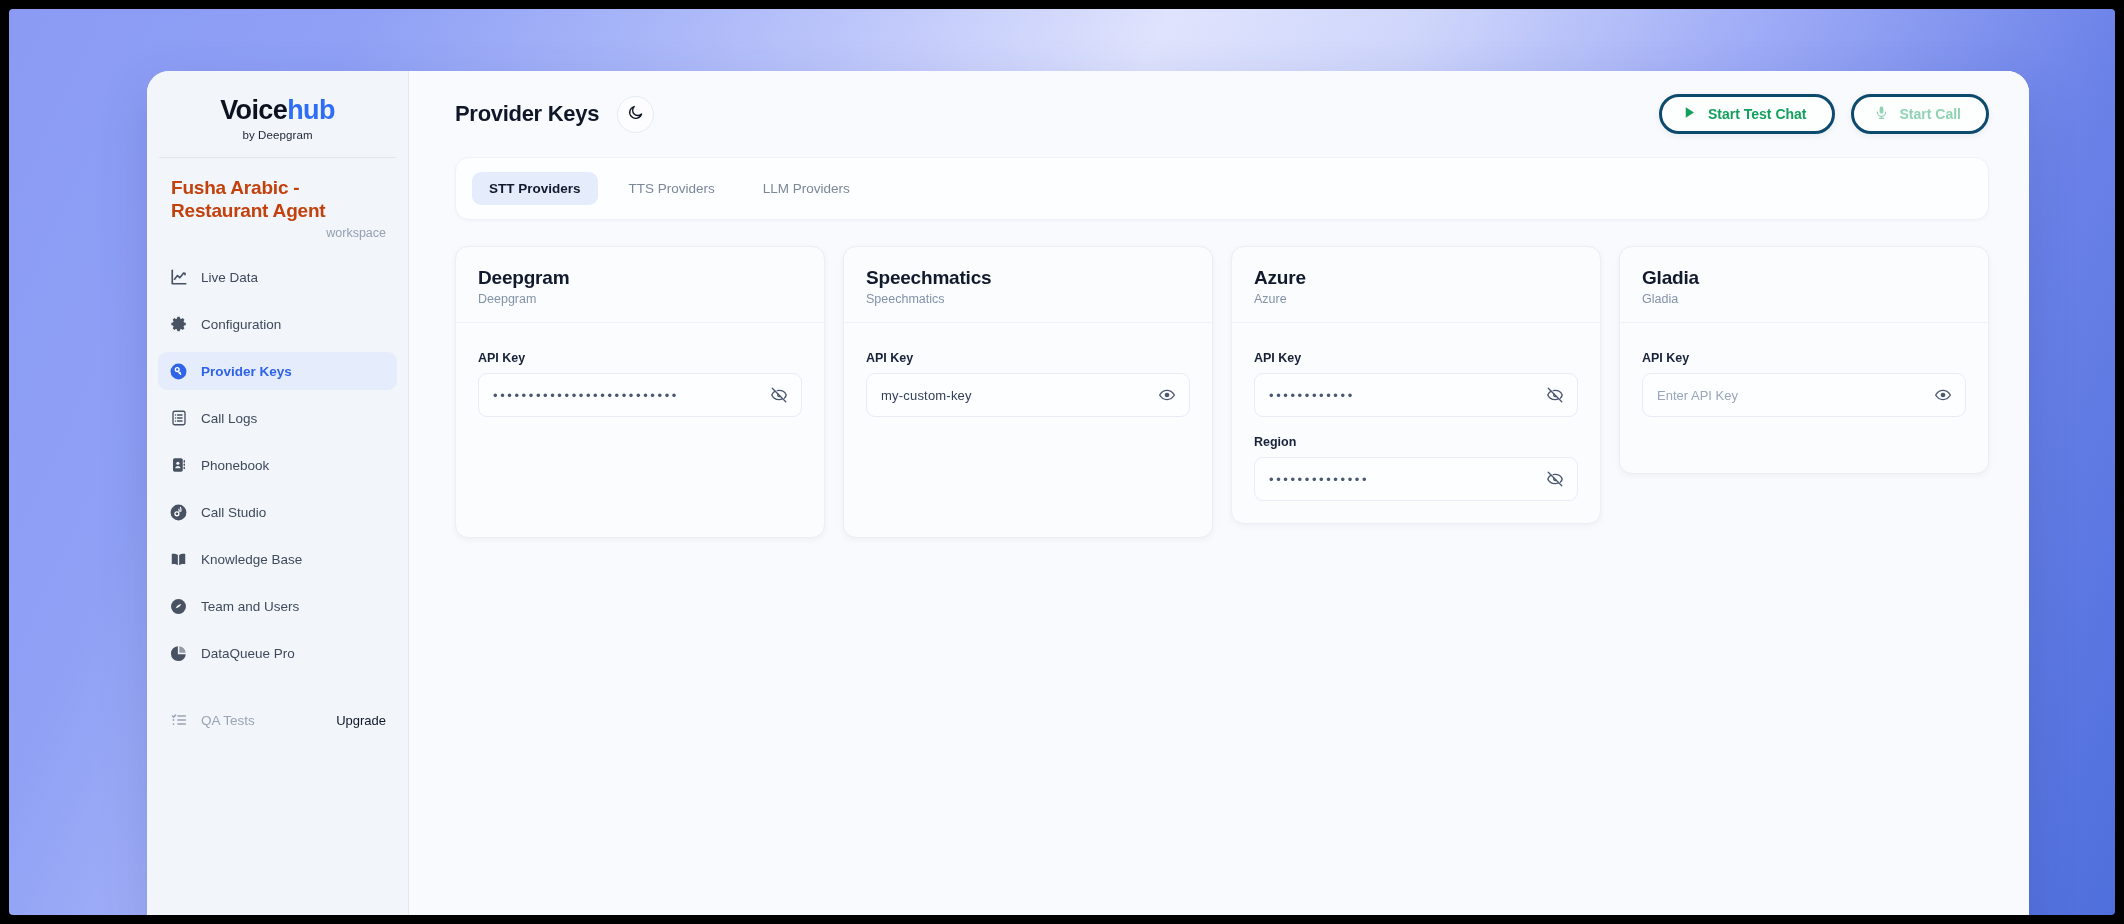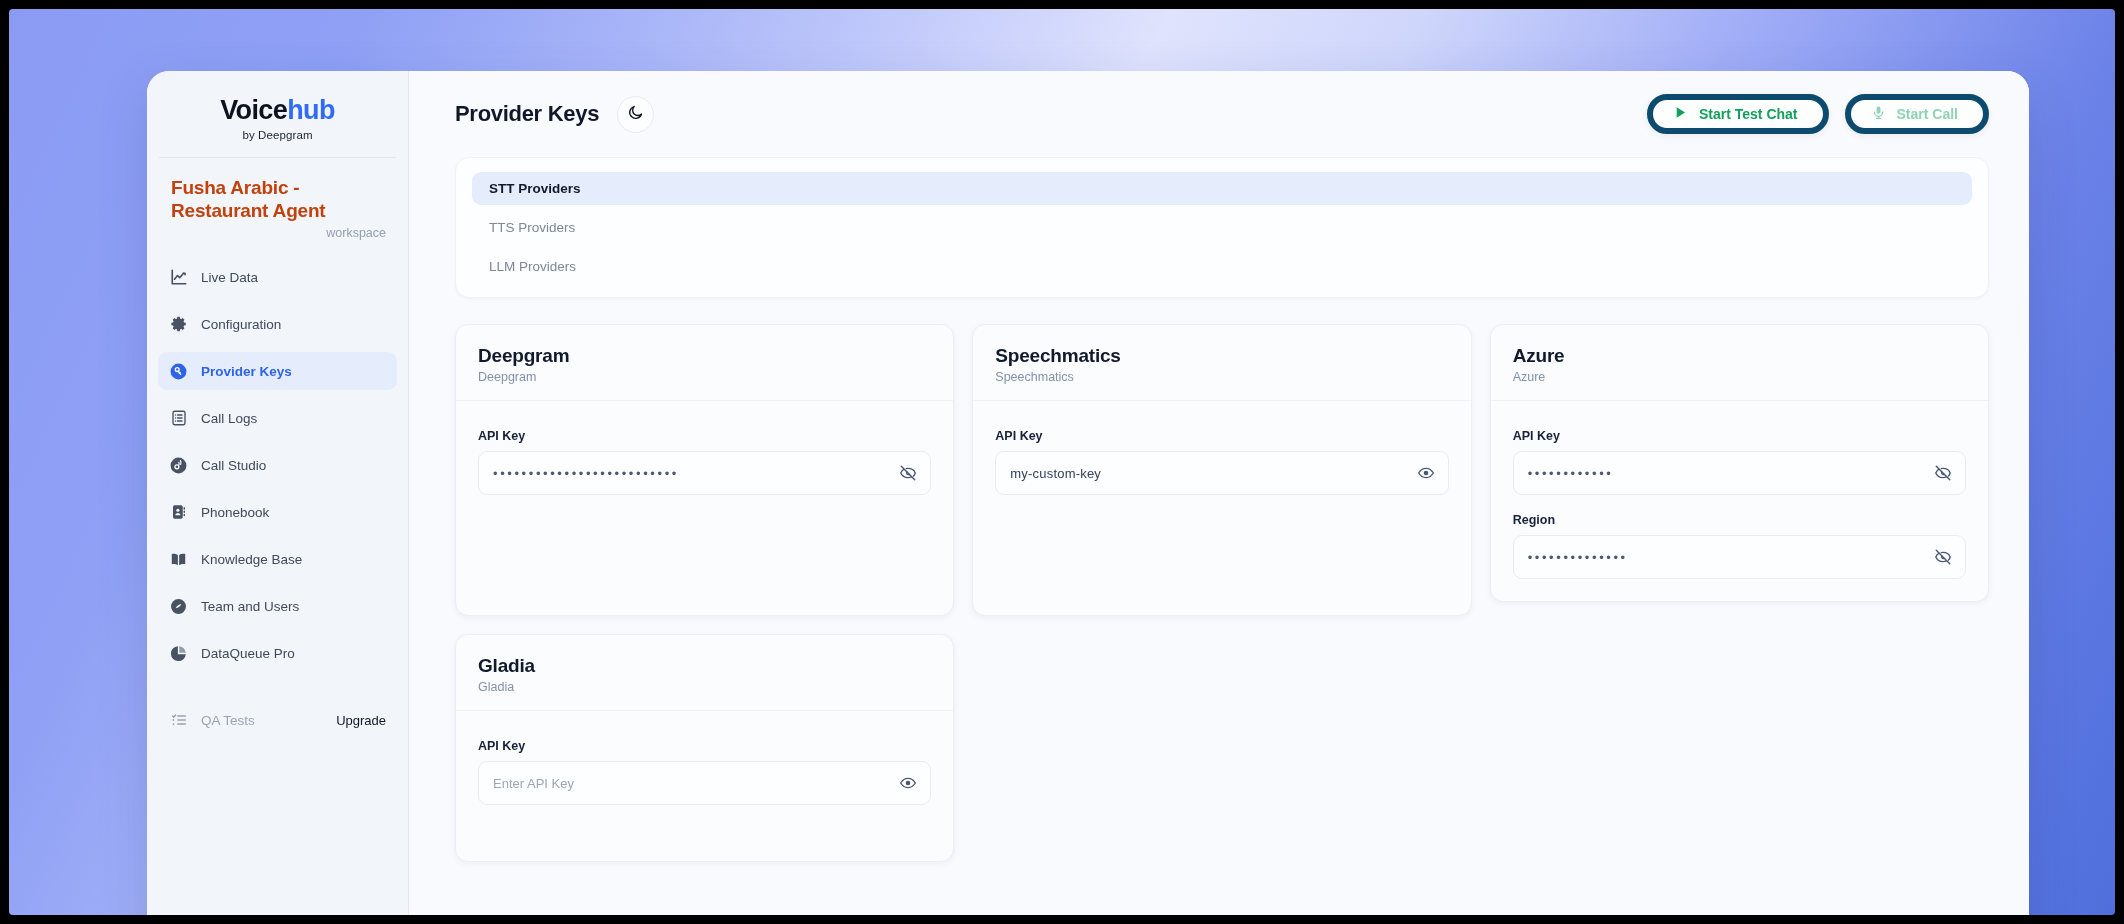--- a/index.html
+++ b/index.html
@@ -184,21 +184,21 @@
     gap: 16px;
   }
   .pill-btn {
     display: flex;
     align-items: center;
     gap: 11px;
     height: 40px;
     padding: 0 25px 0 20px;
     border-radius: 22px;
     background: #fdfefe;
-    border: 6px solid #0c4a6e;
+    border: 3px solid #0c4a6e;
     box-shadow: 0 2px 7px rgba(30,45,90,.07);
     font-size: 14px;
     font-weight: 700;
     cursor: pointer;
     white-space: nowrap;
   }
   .pill-btn.primary { color: #13a05c; }
   .pill-btn.disabled { color: #8fd3b3; cursor: default; }
 
   #content {
@@ -207,40 +207,39 @@
     overflow: hidden;
   }
 
   #tabs-bar {
     background: #fdfeff;
     border: 1px solid #eef1f7;
     border-radius: 14px;
     box-shadow: 0 1px 3px rgba(30,45,90,.04);
     padding: 14px 16px;
     display: flex;
-    gap: 6px;
+    gap: 14px;
     margin-bottom: 26px;
-    flex-direction: column;
   }
   .tab {
     font-size: 13.5px;
     padding: 9px 17px;
     border-radius: 9px;
     cursor: pointer;
     color: #7c8799;
   }
   .tab.active {
     background: #e5ecfc;
     color: #121a2b;
     font-weight: 600;
   }
 
   #cards-grid {
     display: grid;
-    grid-template-columns: repeat(3, 1fr);
+    grid-template-columns: repeat(4, 1fr);
     gap: 18px;
     align-items: start;
   }
 
   .provider-card {
     background: #fafcfe;
     border: 1px solid #eaeef5;
     border-radius: 13px;
     box-shadow: 0 2px 6px rgba(30,45,90,.05);
     overflow: hidden;
@@ -370,39 +369,39 @@
                   <circle cx="7.3" cy="8" r="0.9" fill="currentColor" stroke="none"></circle>
                   <circle cx="7.3" cy="12" r="0.9" fill="currentColor" stroke="none"></circle>
                   <circle cx="7.3" cy="16" r="0.9" fill="currentColor" stroke="none"></circle>
                 </svg>
             </span>
             <span>Call Logs</span>
           </div>
 
           <div class="nav-item">
             <span class="nav-icon">
-              <svg width="19" height="19" viewBox="0 0 24 24">
-                  <circle cx="12" cy="12" r="10" fill="currentColor"></circle>
-                  <circle cx="10" cy="13.6" r="2.5" fill="none" stroke="#fff" stroke-width="1.6"></circle>
-                  <path d="M12.6 11.2a4 4 0 0 0-.2-3.2M14.8 10.6a6.4 6.4 0 0 0-.4-5" stroke="#fff" stroke-width="1.5" fill="none" stroke-linecap="round"></path>
-                </svg>
-            </span>
-            <span>Call Studio</span>
-          </div>
-
-          <div class="nav-item">
-            <span class="nav-icon">
               <svg width="18" height="18" viewBox="0 0 24 24">
                   <rect x="4" y="3" width="13" height="18" rx="2.2" fill="currentColor"></rect>
                   <circle cx="10.5" cy="9.6" r="2.1" fill="#f2f5f9"></circle>
                   <path d="M6.9 16.4c.5-2 2-3 3.6-3s3.1 1 3.6 3z" fill="#f2f5f9"></path>
                   <path d="M19 6.4v1.6M19 10.8v1.6M19 15.2v1.6" stroke="currentColor" stroke-width="1.9" stroke-linecap="round"></path>
                 </svg>
             </span>
             <span>Phonebook</span>
+          </div>
+
+          <div class="nav-item">
+            <span class="nav-icon">
+              <svg width="19" height="19" viewBox="0 0 24 24">
+                  <circle cx="12" cy="12" r="10" fill="currentColor"></circle>
+                  <circle cx="10" cy="13.6" r="2.5" fill="none" stroke="#fff" stroke-width="1.6"></circle>
+                  <path d="M12.6 11.2a4 4 0 0 0-.2-3.2M14.8 10.6a6.4 6.4 0 0 0-.4-5" stroke="#fff" stroke-width="1.5" fill="none" stroke-linecap="round"></path>
+                </svg>
+            </span>
+            <span>Call Studio</span>
           </div>
 
           <div class="nav-item">
             <span class="nav-icon">
               <svg width="19" height="19" viewBox="0 0 24 24" fill="currentColor">
                   <path d="M11.2 6.2C9.8 5.2 8 4.7 5.6 4.7c-.9 0-1.6.1-2.1.2v13c.5-.1 1.2-.2 2.1-.2 2.4 0 4.2.5 5.6 1.5V6.2z"></path>
                   <path d="M12.8 6.2c1.4-1 3.2-1.5 5.6-1.5.9 0 1.6.1 2.1.2v13c-.5-.1-1.2-.2-2.1-.2-2.4 0-4.2.5-5.6 1.5V6.2z"></path>
                 </svg>
             </span>
             <span>Knowledge Base</span>

